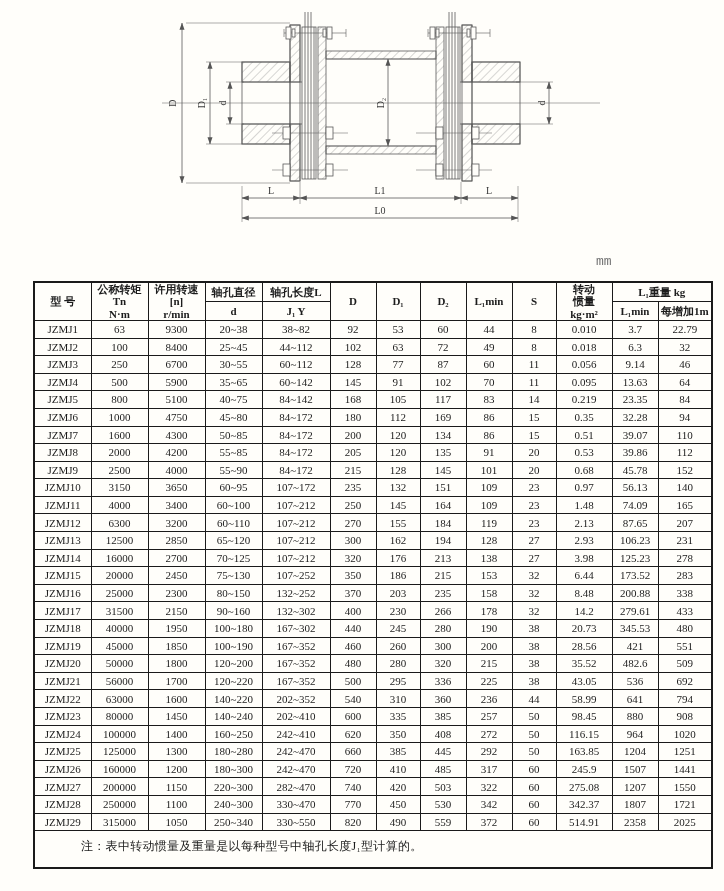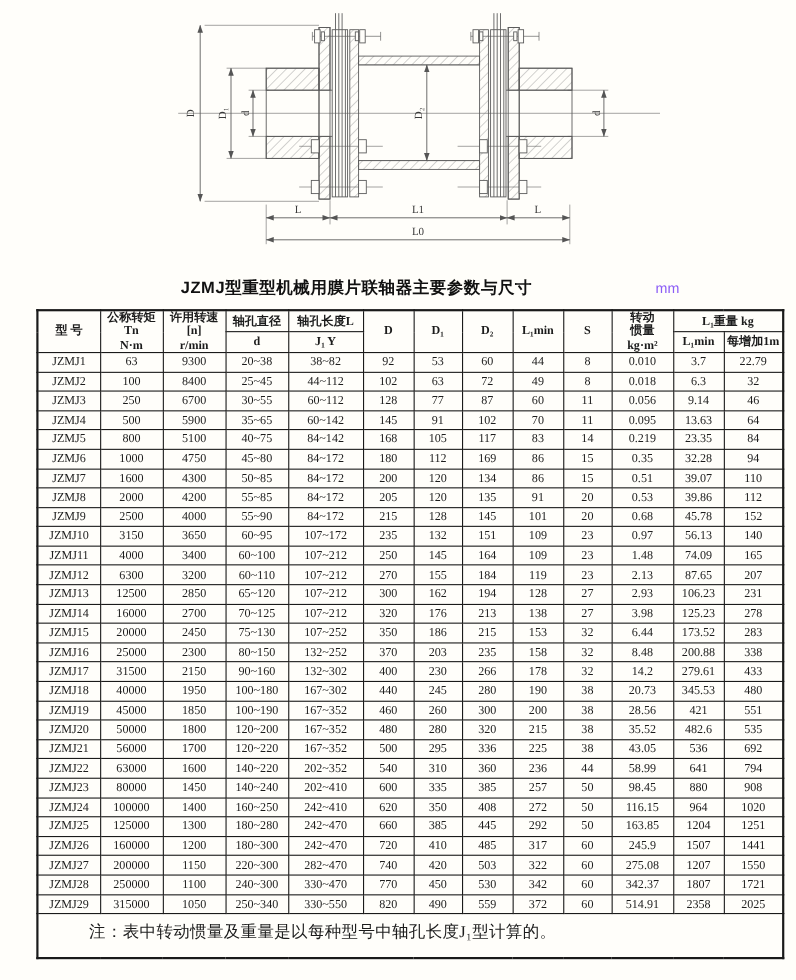--- a/index.html
+++ b/index.html
@@ -11,33 +11,33 @@
   .diagram-wrap{position:absolute;top:0;left:0;width:724px;height:246px;}
   svg text{fill:#3a3a3a;font-family:"Liberation Serif","DejaVu Serif",serif;font-size:10px;}
   .title-row{position:absolute;top:252px;left:0;width:724px;height:26px;}
   .doc-title{
     position:absolute;left:0;width:648px;text-align:center;top:0;
     font-family:"Liberation Sans","DejaVu Sans",sans-serif;
     font-weight:bold;font-size:15px;letter-spacing:0.5px;color:#111;
   }
   .unit-label{
     position:absolute;left:596px;top:2px;font-size:13px;
-    font-family:Liberation Sans, sans-serif;color:#8b5cf6;
+    font-family:Liberation Mono, monospace;color:#737373;
   }
   .table-wrap{position:absolute;top:281px;left:33px;width:678px;}
   table{border-collapse:collapse;width:678px;table-layout:fixed;border:2px solid #1a1a1a;}
   th,td{
     border:1px solid #1a1a1a;text-align:center;vertical-align:middle;
     padding:0;font-size:11px;line-height:1.12;overflow:hidden;
     font-weight:normal;white-space:pre-line;
   }
   thead th{height:14px;font-weight:bold;}
   tbody td{height:16.6px;}
   tfoot td{
-    text-align:left;padding:9px 4px 13px 46px;font-size:15px;letter-spacing:0.3px;
+    text-align:left;padding:9px 4px 13px 46px;font-size:12px;letter-spacing:0.3px;
   }
 </style>
 </head>
 <body>
 
 <div class="diagram-wrap">
 <svg width="724" height="246" viewBox="0 0 724 246">
   <defs>
     <pattern id="hatch" width="6" height="6" patternUnits="userSpaceOnUse" patternTransform="rotate(45)">
       <line x1="0" y1="0" x2="0" y2="6" stroke="#8a8a8a" stroke-width="0.7"></line>
@@ -205,21 +205,20 @@
   <text transform="rotate(-90 384 103)" x="384" y="103" text-anchor="middle">D₂</text>
   <text transform="rotate(-90 545 103)" x="545" y="103" text-anchor="middle">d</text>
   <text x="271" y="194" text-anchor="middle">L</text>
   <text x="380" y="194" text-anchor="middle">L1</text>
   <text x="489" y="194" text-anchor="middle">L</text>
   <text x="380" y="214" text-anchor="middle">L0</text>
 </svg>
 </div>
 
 <div class="title-row">
-  <div class="doc-title">JZMJ型重型机械用膜片联轴器主要参数与尺寸</div>
   <div class="unit-label">mm</div>
 </div>
 
 <div class="table-wrap">
   <table>
     <colgroup>
       <col style="width:57px">
         <col style="width:57px">
         <col style="width:57px">
       <col style="width:57px">
@@ -553,21 +552,21 @@
           <td>1800</td>
           <td>120~200</td>
           <td>167~352</td>
           <td>480</td>
           <td>280</td>
           <td>320</td>
           <td>215</td>
           <td>38</td>
           <td>35.52</td>
           <td>482.6</td>
-          <td>535</td>
+          <td>509</td>
         </tr>
         <tr>
           <td>JZMJ21</td>
           <td>56000</td>
           <td>1700</td>
           <td>120~220</td>
           <td>167~352</td>
           <td>500</td>
           <td>295</td>
           <td>336</td>

